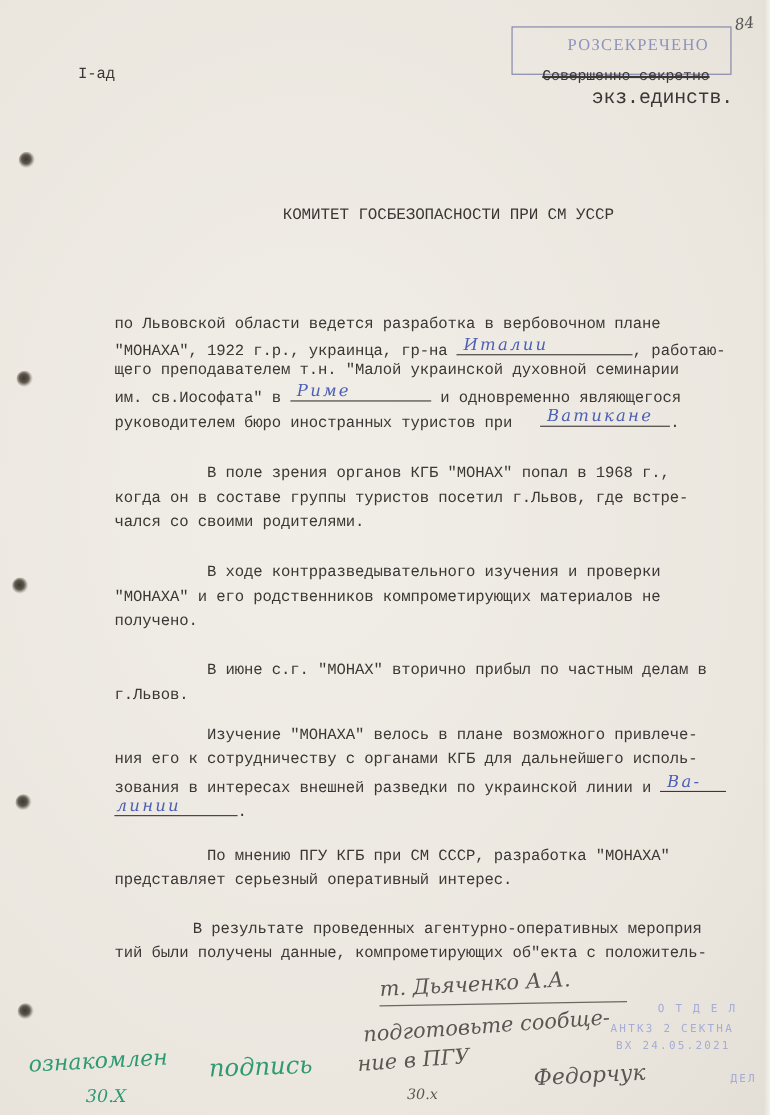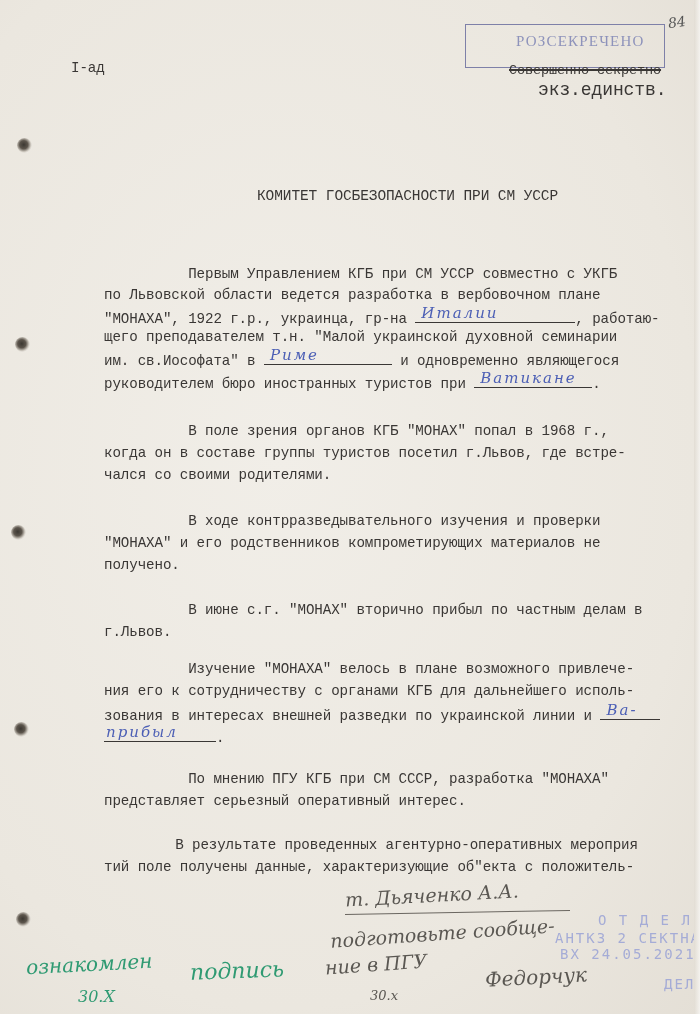--- a/index.html
+++ b/index.html
@@ -41,38 +41,38 @@
     position: absolute; left: 465px; top: 24px; width: 198px; height: 42px;
     border: 1.6px solid #7e80a8;
   }
   .stamp-text {
     position: absolute; left: 476px; top: 33px;
     font-family: "Liberation Serif", "DejaVu Serif", serif;
     font-size: 15px; letter-spacing: 1.2px;
     color: #8e93bb; font-weight: normal; margin-left: 40px;
   }
   .strike {
-    text-decoration: line-through; text-decoration-thickness: 1.5px; margin-left: 16px;
+    text-decoration: line-through; text-decoration-thickness: 1.5px;
   }
   .hole {
     position: absolute; width: 15px; height: 15px; border-radius: 50%;
     background: radial-gradient(circle at 45% 45%, #3c3832 0%, #5c554c 35%, #d8d3ca 62%, #f6f4f0 78%, rgba(0,0,0,0) 100%);
   }
   .green {
     font-family: "DejaVu Serif", serif; font-style: italic;
     color: #2f9a72; position: absolute; white-space: pre;
   }
   .pencil {
     font-family: "DejaVu Serif", serif; font-style: italic;
     color: #5a5752; position: absolute; white-space: pre;
   }
   .faded-stamp {
     font-family: "DejaVu Sans Mono", monospace;
     color: #9aa3d6; position: absolute; white-space: pre;
-    font-size: 14px; letter-spacing: 2px; opacity: 0.85;
+    font-size: 10px; letter-spacing: 2px; opacity: 0.85;
   }
   .edge {
     position: absolute; right: 0; top: 0; width: 6px; height: 1014px;
     background: linear-gradient(to right, #e2ddd4, #f4f2ee);
   }
 </style>
 </head>
 <body>
 
 <div class="paper">
@@ -86,48 +86,47 @@
   <div class="tw" style="left:71px;top:60px;">I-ад</div>
 
   <div class="stamp-box"></div>
   <div class="stamp-text">РОЗСЕКРЕЧЕНО</div>
   <div class="hw" style="left:668px;top:14px;font-size:14px;color:#555;transform:rotate(-8deg);">84</div>
   <div class="tw strike" style="left:493px;top:63px;font-size:13.5px;">Совершенно секретно</div>
   <div class="tw" style="left:538px;top:80px;font-size:18px;">экз.единств.</div>
 
   <div class="tw" style="left:257px;top:188px;font-size:14.5px;">КОМИТЕТ ГОСБЕЗОПАСНОСТИ ПРИ СМ УССР</div>
 
-  <div class="tw" style="left:104px;top:266px;">          Первым Управлением КГБ при СМ УССР совместно с УКГБ</div>
   <div class="tw" style="left:104px;top:287px;">по Львовской области ведется разработка в вербовочном плане</div>
   <div class="tw" style="left:104px;top:308px;"><span>"МОНАХА", 1922 г.р., украинца, гр-на </span><span class="blank" style="width:160px;"><span class="ink">Италии</span></span><span>, работаю-</span></div>
   <div class="tw" style="left:104px;top:329px;">щего преподавателем т.н. "Малой украинской духовной семинарии</div>
   <div class="tw" style="left:104px;top:350px;"><span>им. св.Иософата" в </span><span class="blank" style="width:128px;"><span class="ink">Риме</span></span><span> и одновременно являющегося</span></div>
-  <div class="tw" style="left:104px;top:373px;"><span>руководителем бюро иностранных туристов при </span><span class="blank" style="width:118px;"><span class="ink">Ватикане</span></span><span>.</span></div>
+  <div class="tw" style="left:104px;top:373px;"><span>руководителем бюро иностранных туристов при </span><span class="blank" style="width:118px;margin-left:17px;"><span class="ink">Ватикане</span></span><span>.</span></div>
 
   <div class="tw" style="left:104px;top:423px;">          В поле зрения органов КГБ "МОНАХ" попал в 1968 г.,</div>
   <div class="tw" style="left:104px;top:445px;">когда он в составе группы туристов посетил г.Львов, где встре-</div>
   <div class="tw" style="left:104px;top:467px;">чался со своими родителями.</div>
 
   <div class="tw" style="left:104px;top:513px;">          В ходе контрразведывательного изучения и проверки</div>
   <div class="tw" style="left:104px;top:535px;">"МОНАХА" и его родственников компрометирующих материалов не</div>
   <div class="tw" style="left:104px;top:557px;">получено.</div>
 
   <div class="tw" style="left:104px;top:602px;">          В июне с.г. "МОНАХ" вторично прибыл по частным делам в</div>
   <div class="tw" style="left:104px;top:624px;">г.Львов.</div>
 
   <div class="tw" style="left:104px;top:661px;">          Изучение "МОНАХА" велось в плане возможного привлече-</div>
   <div class="tw" style="left:104px;top:683px;">ния его к сотрудничеству с органами КГБ для дальнейшего исполь-</div>
   <div class="tw" style="left:104px;top:705px;"><span>зования в интересах внешней разведки по украинской линии и </span><span class="blank" style="width:60px;"><span class="ink">Ва-</span></span></div>
-  <div class="tw" style="left:104px;top:727px;"><span class="blank" style="width:112px;border-bottom-width:1.3px;"><span class="ink" style="left:2px;">прибыл</span></span><span>.</span></div>
+  <div class="tw" style="left:104px;top:727px;"><span class="blank" style="width:112px;border-bottom-width:1.3px;"><span class="ink" style="left:2px;">линии</span></span><span>.</span></div>
 
   <div class="tw" style="left:104px;top:771px;">          По мнению ПГУ КГБ при СМ СССР, разработка "МОНАХА"</div>
   <div class="tw" style="left:104px;top:793px;">представляет серьезный оперативный интерес.</div>
 
   <div class="tw" style="left:91px;top:837px;">          В результате проведенных агентурно-оперативных мероприя</div>
-  <div class="tw" style="left:104px;top:859px;">тий поле получены данные, характеризующие об"екта с положитель-</div>
+  <div class="tw" style="left:104px;top:859px;">тий были получены данные, компрометирующих об"екта с положитель-</div>
 
   <div class="faded-stamp" style="left:598px;top:912px;">О Т Д Е Л</div>
   <div class="faded-stamp" style="left:555px;top:930px;">АНТКЗ 2 СЕКТНА</div>
   <div class="faded-stamp" style="left:560px;top:946px;text-align:center;">ВХ 24.05.2021</div>
   <div class="faded-stamp" style="left:620px;top:976px;margin-left:44px;">ДЕЛ ЗАН</div>
 
   <div class="pencil" style="left:345px;top:884px;font-size:19px;transform:rotate(-3deg);">т. Дьяченко А.А.</div>
   <div style="position:absolute;left:345px;top:912px;width:225px;border-top:1.4px solid #6a6660;transform:rotate(-1deg);"></div>
   <div class="pencil" style="left:330px;top:922px;font-size:19px;transform:rotate(-4deg);">подготовьте сообще-</div>
   <div class="pencil" style="left:325px;top:953px;font-size:19px;transform:rotate(-4deg);">ние в ПГУ</div>

